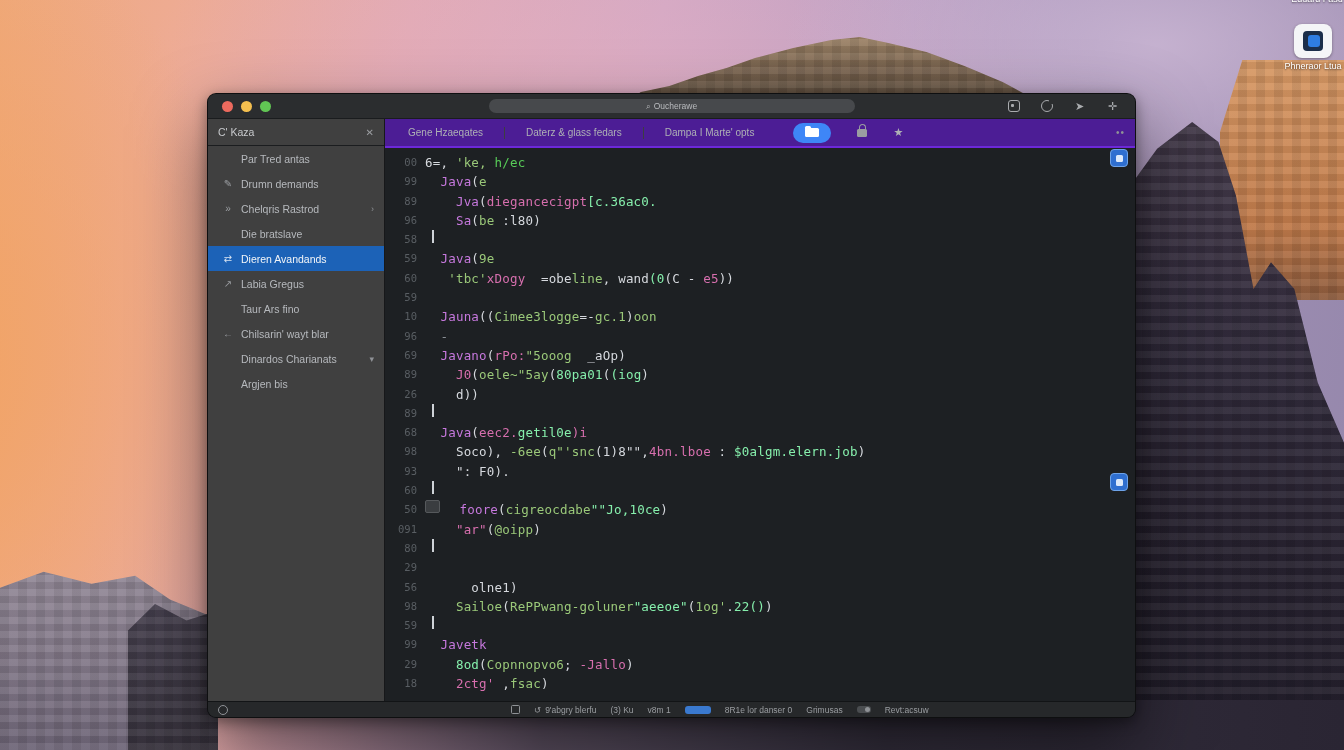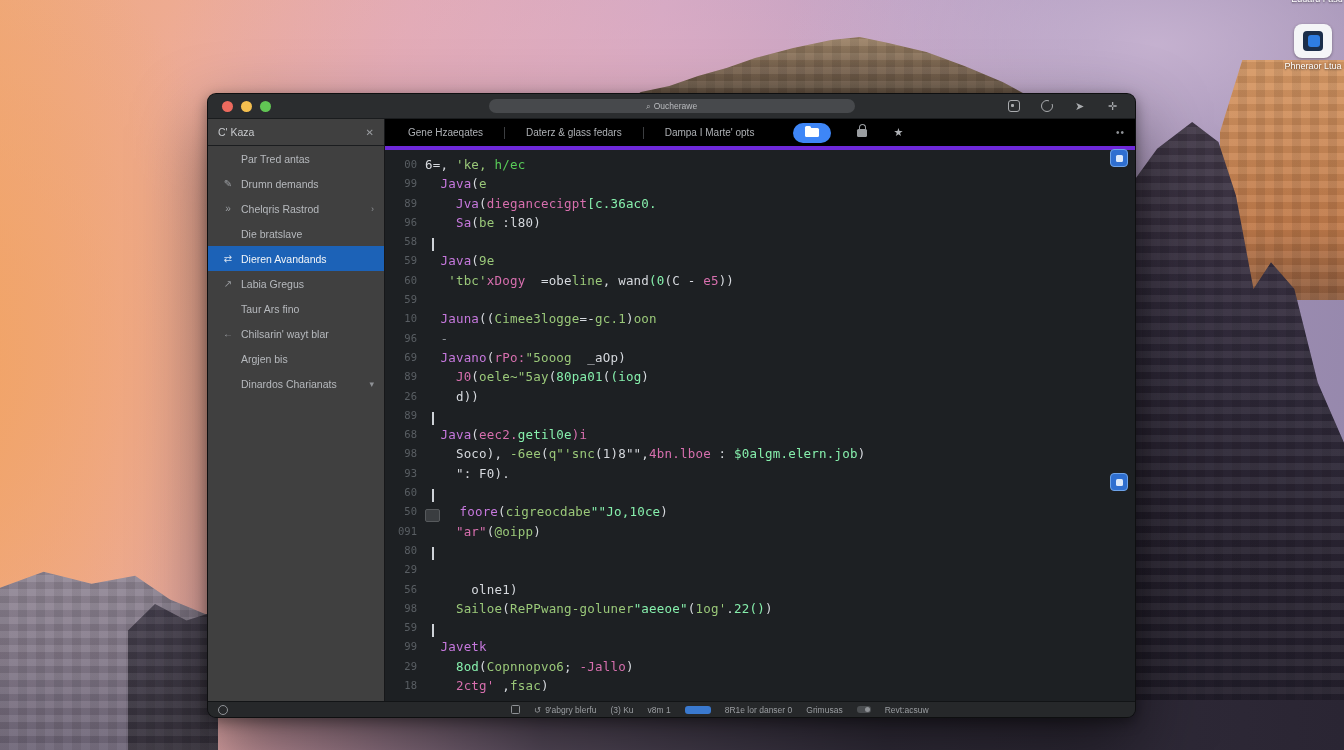--- a/index.html
+++ b/index.html
@@ -68,33 +68,33 @@
   .sb-close{margin-left:auto;color:#9a9da0;font-size:10px;cursor:default;}
   .sb-item{height:25px;display:flex;align-items:center;padding:0 10px 0 14px;color:#b6b9bd;font-size:10.5px;gap:7px;}
   .sb-item .sb-ic{width:12px;flex:none;font-size:10px;color:#9a9da1;text-align:center;}
   .sb-item .sb-sp{width:12px;flex:none;}
   .sb-item .sb-tr{margin-left:auto;color:#8f9296;font-size:9px;}
   .sb-item.sel{background:#1c62b7;color:#f2f5f8;}
   .sb-item.sel .sb-ic,.sb-item.sel .sb-tr{color:#d8e4f2;}
 
   
   .main{flex:1;display:flex;flex-direction:column;position:relative;min-width:0;background:#1d2023;}
-  .tabbar{height:27px;flex:none;background:#000000;border-bottom:4px solid #6d28d9;display:flex;align-items:center;padding:0 10px;gap:8px;color:#aeb1b5;font-size:10px;}
+  .tabbar{height:27px;flex:none;background:#4c1d95;border-bottom:2px solid #6d28d9;display:flex;align-items:center;padding:0 10px;gap:8px;color:#aeb1b5;font-size:10px;}
   .tab{padding:0 13px;white-space:nowrap;}
   .tab-div{width:1px;height:12px;background:#3c3e41;flex:none;}
   .folder-pill{width:38px;height:20px;border-radius:10px;background:#3e86f7;margin-left:18px;display:flex;align-items:center;justify-content:center;flex:none;}
   .folder{width:14px;height:9px;background:#fff;border-radius:1.5px;position:relative;}
   .folder::before{content:"";position:absolute;left:0;top:-2.5px;width:6px;height:3px;background:#fff;border-radius:1.5px 1.5px 0 0;}
   .lock-ic{margin-left:18px;width:10px;height:8px;background:#9a9da1;border-radius:1.5px;position:relative;flex:none;}
   .lock-ic::before{content:"";position:absolute;left:1.5px;top:-5px;width:5px;height:5px;border:1.5px solid #9a9da1;border-bottom:none;border-radius:4px 4px 0 0;}
   .star-ic{margin-left:18px;color:#aeb1b5;font-size:11px;flex:none;}
   .tab-more{margin-left:auto;color:#8f9296;font-size:10px;letter-spacing:1px;}
 
   .editor{flex:1;overflow:hidden;padding-top:5px;font-family:"DejaVu Sans Mono",monospace;font-size:12.5px;}
-  .cl{display:flex;align-items:flex-end;height:19.3px;line-height:19.3px;}
+  .cl{display:flex;align-items:flex-start;height:19.3px;line-height:19.3px;}
   .ln{width:32px;flex:none;text-align:right;color:#595e63;font-size:10.5px;padding-right:8px;user-select:none;}
   .gico{width:13px;height:11px;flex:none;background:#3a3d40;border:1px solid #56595c;border-radius:2px;margin-right:4px;}
   .lcode{white-space:pre;letter-spacing:.2px;}
   .cursorbar{display:inline-block;width:2px;height:13px;background:#ced2d7;vertical-align:-2px;margin-left:7px;}
   .tok-w{color:#d6d9de}.tok-p{color:#c678dd}.tok-k{color:#d76fae}.tok-g{color:#9ac879}.tok-y{color:#86efac}.tok-e{color:#58cc58}.tok-c{color:#8a8f95}
 
   .scroll-badge{position:absolute;right:7px;width:16px;height:16px;border-radius:4px;background:#2f6fd0;border:1px solid #6ea3e8;display:flex;align-items:center;justify-content:center;}
   .scroll-badge::after{content:"";width:7px;height:7px;background:#dce9fb;border-radius:1.5px;}
   .sb1{top:30px;} .sb2{top:354px;}
 
@@ -185,26 +185,26 @@
             <div class="sb-item">
               <span class="sb-sp"></span>
               <span>Taur Ars fino</span>
             </div>
             <div class="sb-item">
               <span class="sb-ic">←</span>
               <span>Chilsarin' wayt blar</span>
             </div>
             <div class="sb-item">
               <span class="sb-sp"></span>
-              <span>Argjen bis</span>
-            </div>
-            <div class="sb-item">
-              <span class="sb-sp"></span>
               <span>Dinardos Charianats</span>
               <span class="sb-tr">▾</span>
+            </div>
+            <div class="sb-item">
+              <span class="sb-sp"></span>
+              <span>Argjen bis</span>
             </div>
           </div>
       </div>
 
       <div class="main">
         <div class="tabbar" id="tabBar">
             <span class="tab">Gene Hzaeqates</span>
             <span class="tab-div"></span>
             <span class="tab">Daterz &amp; glass fedars</span>
             <span class="tab-div"></span>

